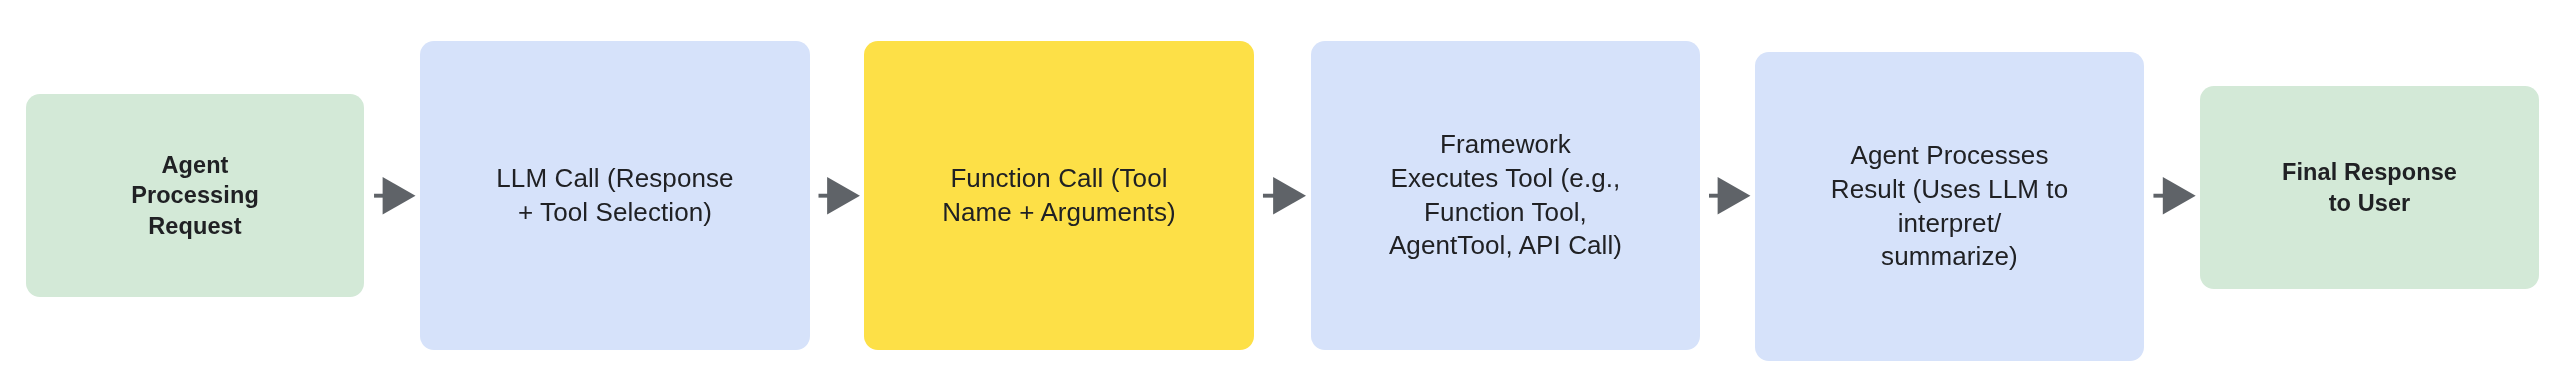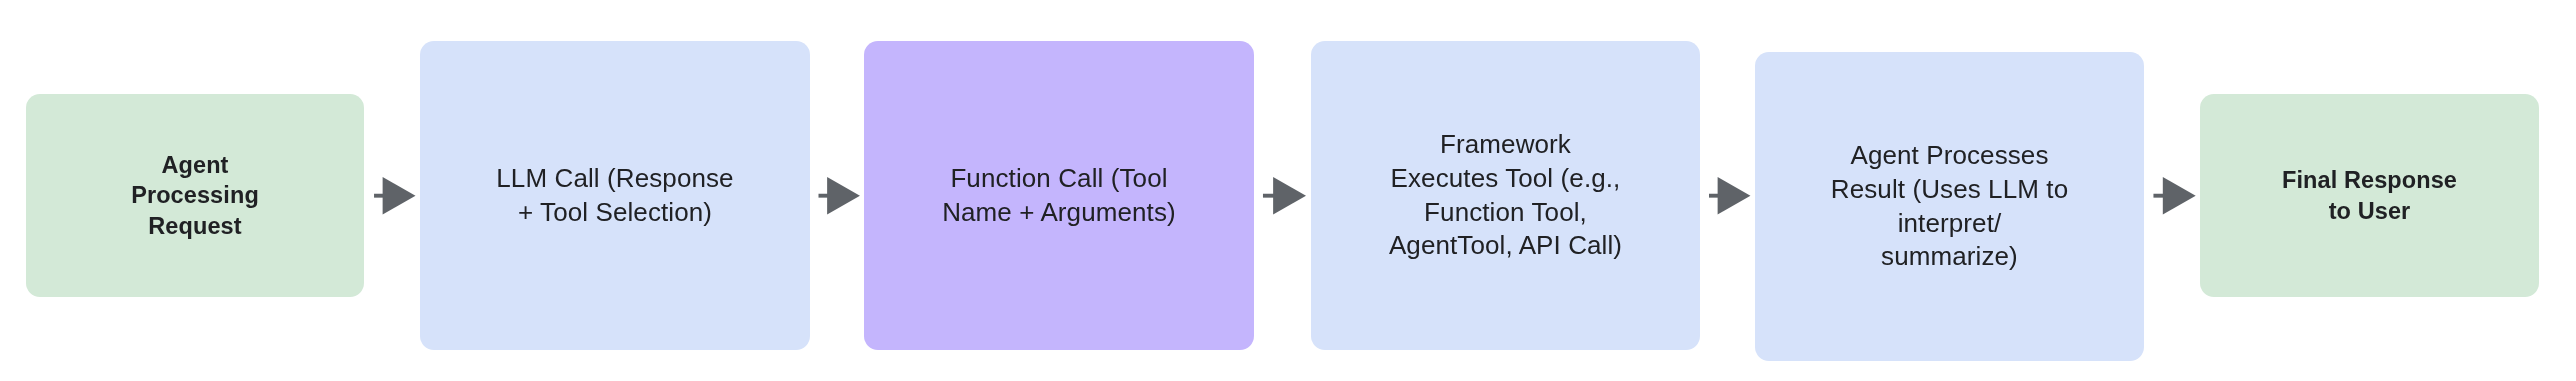--- a/index.html
+++ b/index.html
@@ -80,40 +80,40 @@
     <span class="node-label">Agent
 Processing
 Request</span>
   </div>
 
   <div class="flow-node process" id="node-1" style="left: 420px; top: 41px; width: 390px; height: 309px; background: rgb(214, 226, 250);">
     <span class="node-label">LLM Call (Response
 + Tool Selection)</span>
   </div>
 
-  <div class="flow-node process" id="node-2" style="left: 864px; top: 41px; width: 390px; height: 309px; background: #c4b5fd;">
+  <div class="flow-node process" id="node-2" style="left: 864px; top: 41px; width: 390px; height: 309px; background: #fde047;">
     <span class="node-label">Function Call (Tool
 Name + Arguments)</span>
   </div>
 
   <div class="flow-node process" id="node-3" style="left: 1311px; top: 41px; width: 389px; height: 309px; background: rgb(214, 226, 250);">
     <span class="node-label">Framework
 Executes Tool (e.g.,
 Function Tool,
 AgentTool, API Call)</span>
   </div>
 
   <div class="flow-node process" id="node-4" style="left: 1755px; top: 52px; width: 389px; height: 309px; background: rgb(214, 226, 250);">
     <span class="node-label">Agent Processes
 Result (Uses LLM to
 interpret/
 summarize)</span>
   </div>
 
-  <div class="flow-node terminal" id="node-5" style="left: 2200px; top: 94px; width: 339px; height: 203px; background: rgb(211, 233, 215);">
+  <div class="flow-node terminal" id="node-5" style="left: 2200px; top: 86px; width: 339px; height: 203px; background: rgb(211, 233, 215);">
     <span class="node-label">Final Response
 to User</span>
   </div>
 
   <svg class="flow-arrow" id="arrows-layer" width="2576" height="382" viewBox="0 0 3292 488">
       <g>
         <line x1="478" y1="250" x2="491" y2="250" class="arrow-shaft" stroke="#5f6368"></line>
         <polygon points="489,226 531,250 489,274" class="arrow-head" fill="#5f6368"></polygon>
       </g>
       <g>

